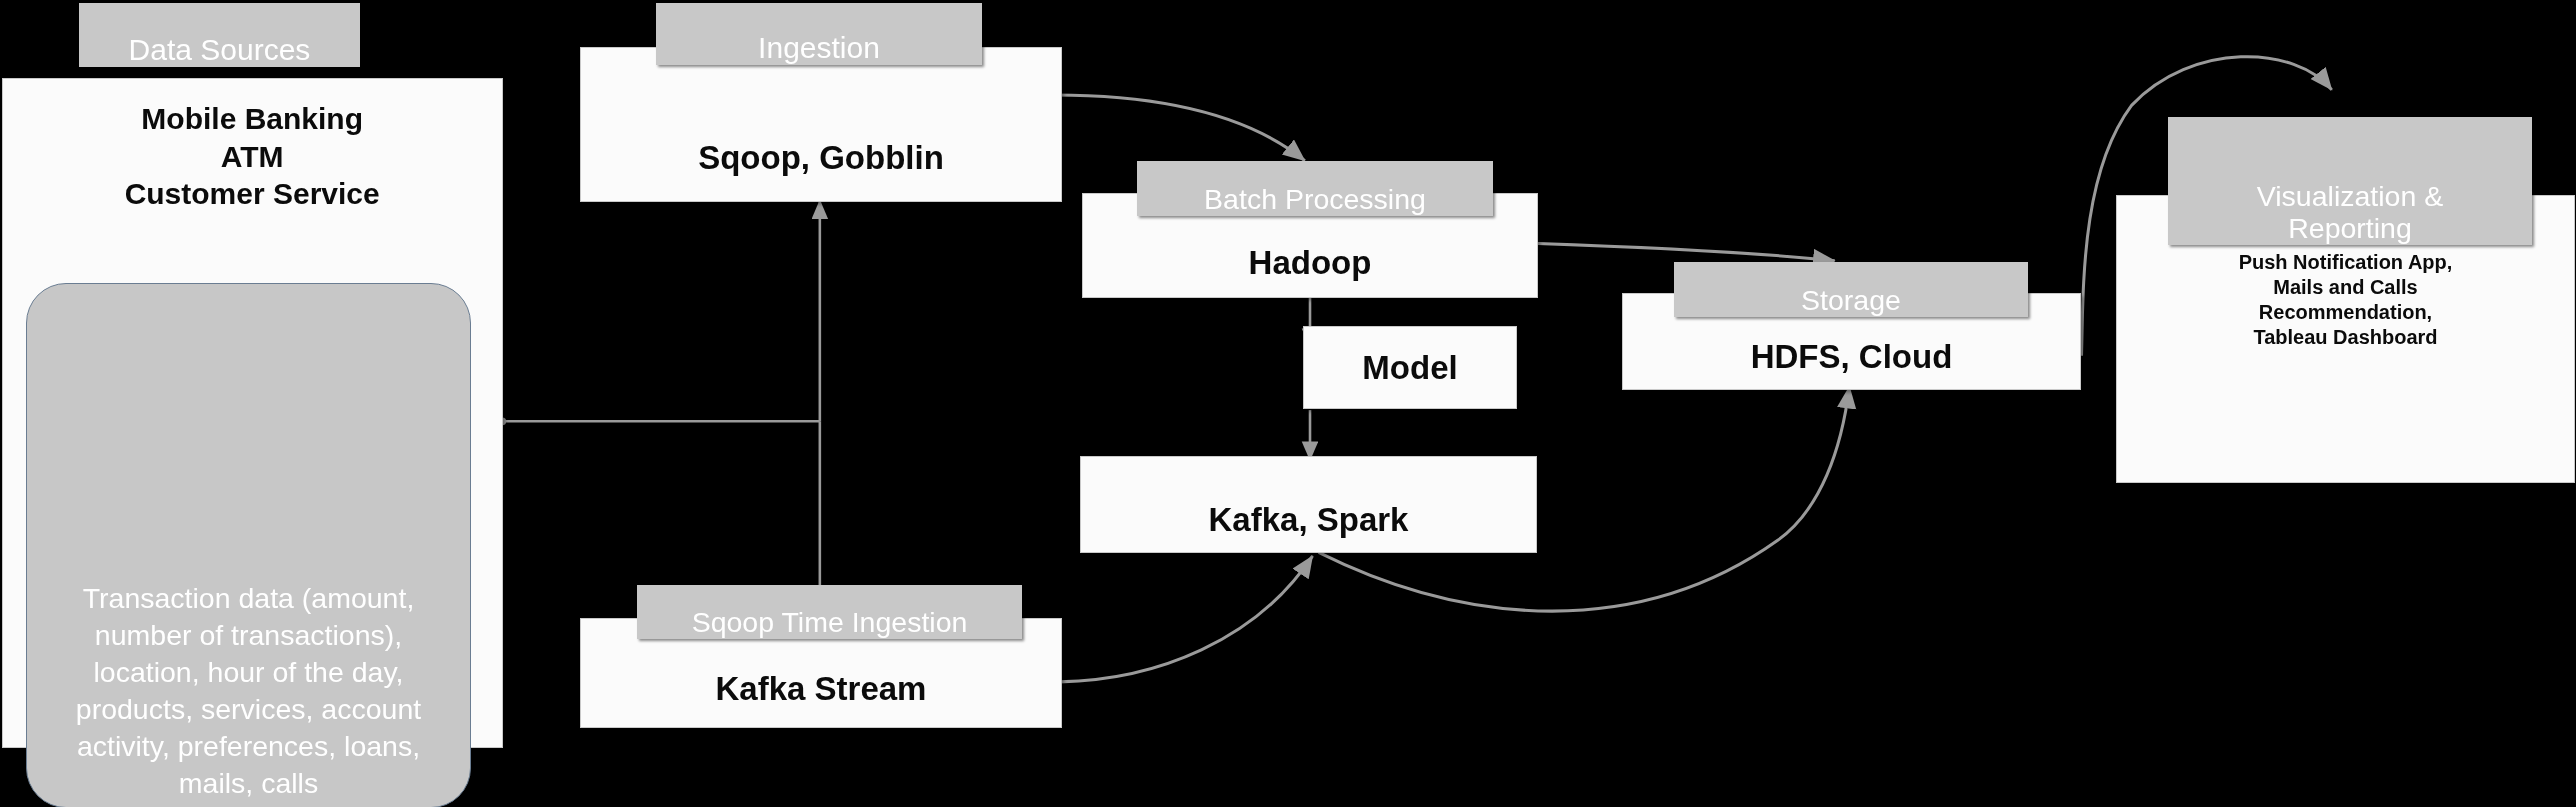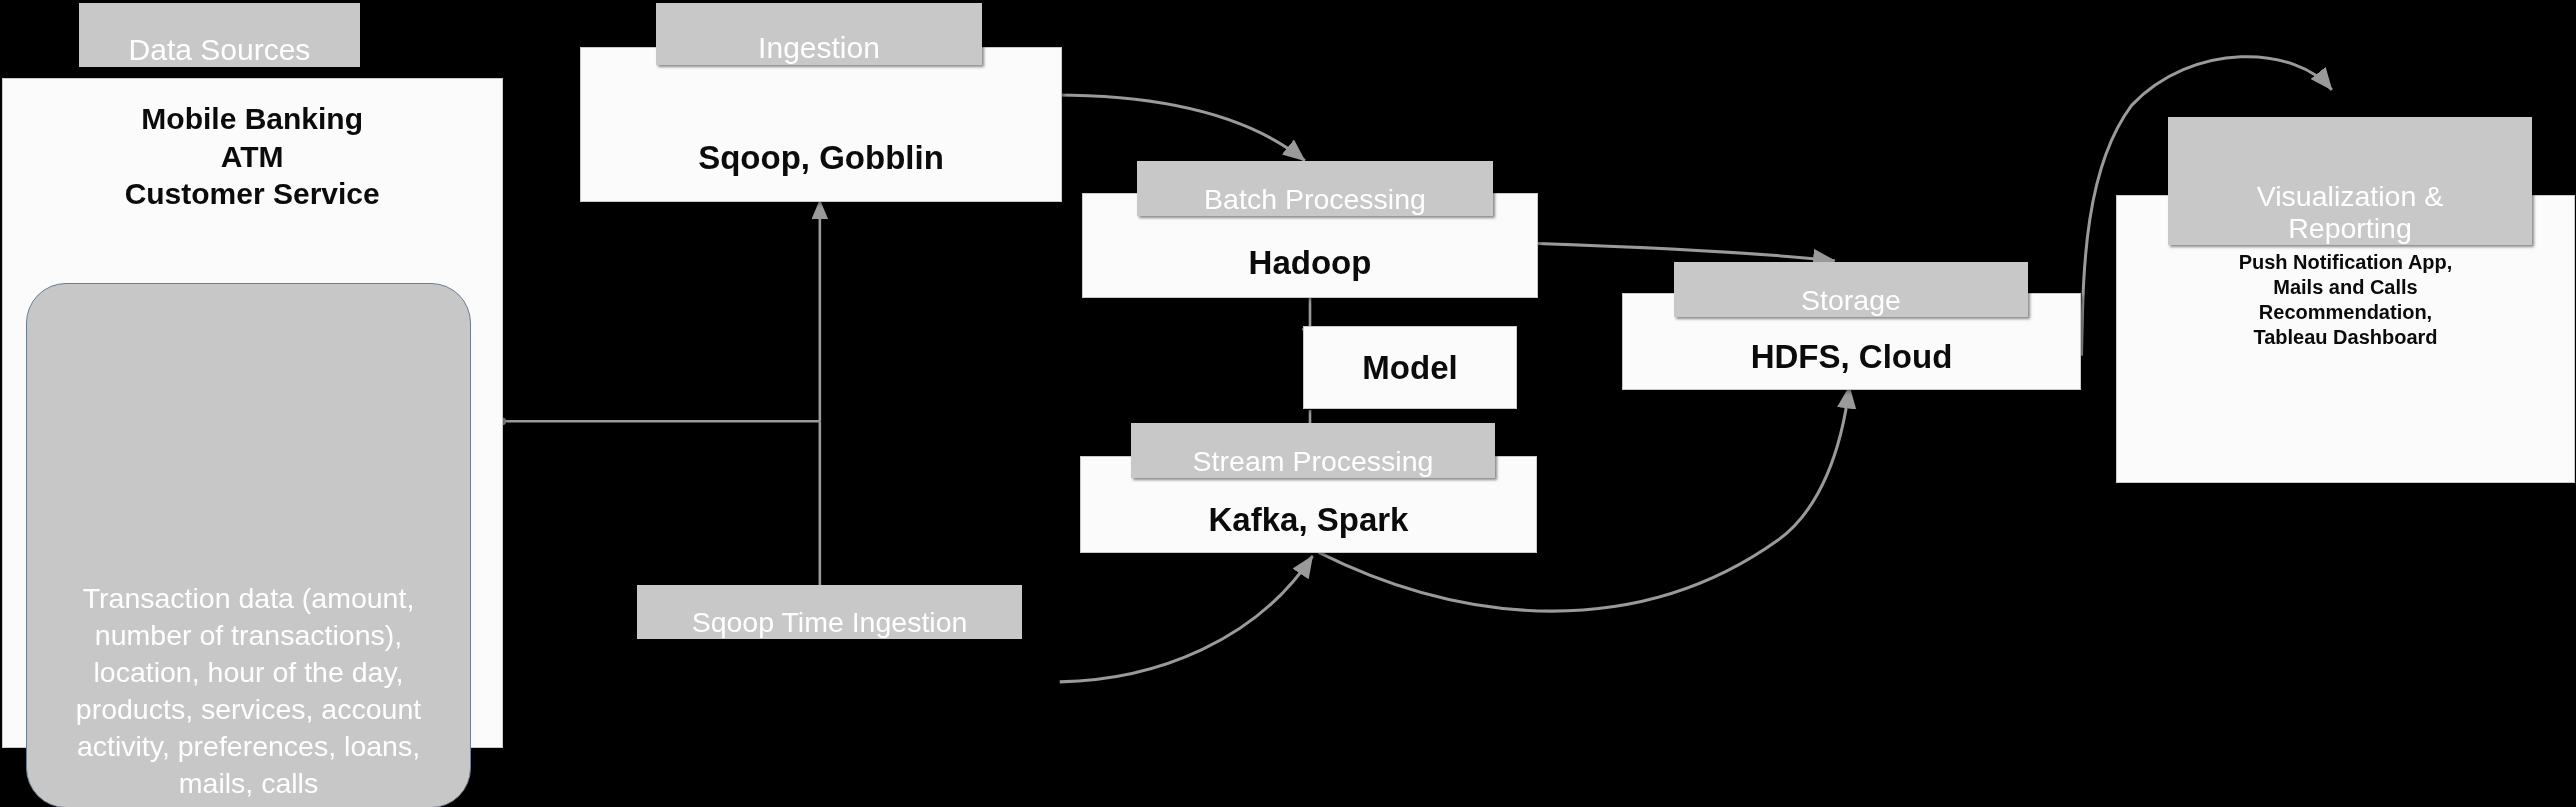--- a/index.html
+++ b/index.html
@@ -124,36 +124,37 @@
     <span>Ingestion</span>
   </div>
   <div class="body" style="left:580px; top:47px; width:482px; height:155px; font-size:33px;
               align-items:flex-end; padding-bottom:22.4px;">
     <span>Sqoop, Gobblin</span>
   </div>
 
   <div class="hdr" style="left:637px; top:585px; width:385px; height:54px; font-size:28.5px;">
     <span>Sqoop Time Ingestion</span>
   </div>
+  <div class="body" style="left:580px; top:618px; width:482px; height:110px; font-size:33px;
+              align-items:flex-end; padding-bottom:17.3px;">
+    <span>Kafka Stream</span>
+  </div>
 
   <div class="hdr" style="left:1137px; top:161px; width:356px; height:55px; font-size:28.5px;">
     <span>Batch Processing</span>
   </div>
   <div class="body" style="left:1082px; top:193px; width:456px; height:105px; font-size:33px;
               align-items:flex-end; padding-bottom:14px;">
     <span>Hadoop</span>
   </div>
 
   <div class="body plain" style="left:1303px; top:326px; width:214px; height:83px; font-size:33px;">
     <span>Model</span>
   </div>
 
-  <div class="hdr" style="left:1131px; top:423px; width:364px; height:55px; font-size:28.5px;">
-    <span>Stream Processing</span>
-  </div>
   <div class="body" style="left:1080px; top:456px; width:457px; height:97px; font-size:33px;
               align-items:flex-end; padding-bottom:12px;">
     <span>Kafka, Spark</span>
   </div>
 
   <div class="hdr" style="left:1674px; top:262px; width:354px; height:55px; font-size:28.5px;">
     <span>Storage</span>
   </div>
   <div class="body" style="left:1622px; top:293px; width:459px; height:97px; font-size:33px;
               align-items:flex-end; padding-bottom:12px;">

